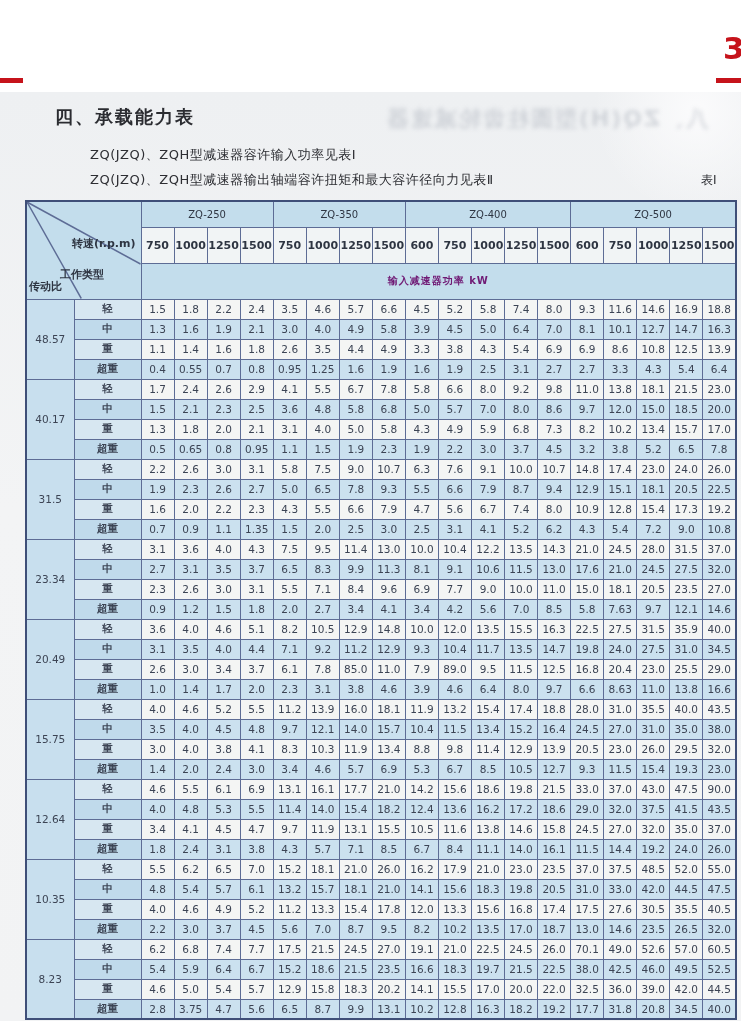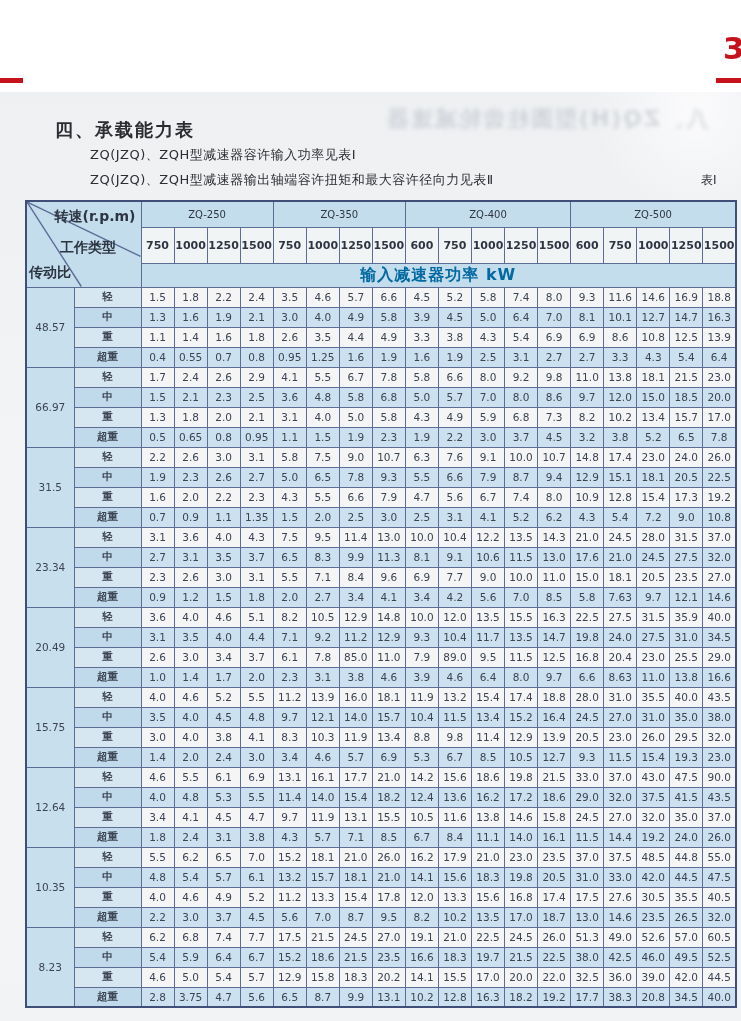--- a/index.html
+++ b/index.html
@@ -22,21 +22,21 @@
       radial-gradient(circle at 94% 2%, #fbfbfc 0%, rgba(251,251,252,0) 9%),
       linear-gradient(180deg,#eef0f2 0%,#f3f4f5 45%,#f2f3f4 100%);
   }
   .ghost-text {
     position:absolute; top:12px; left:408px; width:300px;
     color:#aab0ba; font-size:22px; font-weight:bold; letter-spacing:2px;
     transform:scaleX(-1); filter:blur(2px); opacity:.45; white-space:nowrap;
     pointer-events:none;
   }
   .section-title {
-    position:absolute; top:26px; left:55px;
+    position:absolute; top:13px; left:55px;
     font-size:18px; font-weight:bold; color:#2b2c31; letter-spacing:2px;
   }
   .note { position:absolute; left:90px; font-size:13px; color:#2d2e33; letter-spacing:.5px; }
   .note.n1 { top:54px; }
   .note.n2 { top:79px; }
   .table-label { position:absolute; top:80px; left:701px; font-size:12px; color:#2d2e33; }
 
   table.cap {
     position:absolute; top:108px; left:25px; width:712px;
     border-collapse:collapse; table-layout:fixed;
@@ -44,28 +44,28 @@
   }
   .cap th, .cap td {
     border:1px solid #5d6c95; text-align:center; vertical-align:middle;
     overflow:hidden; white-space:nowrap; padding:0;
   }
   col.c-ratio    { width:48px; }
   col.c-worktype { width:67px; }
 
   .corner-cell { background:#c3ddec; position:relative; padding:0; }
   .corner-cell svg { position:absolute; inset:0; width:100%; height:100%; }
-  .corner-label { position:absolute; font-size:14px; font-weight:bold; color:#2e3542; }
+  .corner-label { position:absolute; font-size:11px; font-weight:bold; color:#2e3542;margin-top:28px; }
   .corner-label.top    { top:6px;  right:5px; }
   .corner-label.middle { top:37px; left:33px; }
   .corner-label.bottom { bottom:5px; left:2px; }
 
   .group-cell  { background:#c3ddec; height:26px; font-size:10px; font-weight:normal; color:#2e3542; }
   .speed-cell  { background:#f1f4f5; height:36px; font-size:11px;  font-weight:bold; color:#2e3542; }
-  .subheader-cell { background:#c3ddec; height:24px; font-size:16px; font-weight:bold; color:#0369a1; letter-spacing:1px; }
+  .subheader-cell { background:#c3ddec; height:36px; font-size:10px; font-weight:bold; color:#701a75; letter-spacing:1px; }
 
   .cap tbody td { height:20px; font-size:10.5px; color:#3c4454; }
   .ratio-cell    { background:#c8dfee; font-size:11px; }
   .worktype-cell { font-weight:bold; color:#333a47; font-size:11px; }
   .row-light .worktype-cell { background:#d7e7f1; }
   .row-blue  .worktype-cell { background:#c0daeb; }
   .row-light .data-cell { background:#f4f5f4; }
   .row-blue  .data-cell { background:#cbe1ef; }
 </style>
 </head>
@@ -225,21 +225,21 @@
           <td class="data-cell">2.5</td>
           <td class="data-cell">3.1</td>
           <td class="data-cell">2.7</td>
           <td class="data-cell">2.7</td>
           <td class="data-cell">3.3</td>
           <td class="data-cell">4.3</td>
           <td class="data-cell">5.4</td>
           <td class="data-cell">6.4</td>
         </tr>
         <tr class="row-light">
-          <td rowspan="4" class="ratio-cell">66.97</td>
+          <td rowspan="4" class="ratio-cell">40.17</td>
           <td class="worktype-cell">轻</td>
           <td class="data-cell">1.7</td>
           <td class="data-cell">2.4</td>
           <td class="data-cell">2.6</td>
           <td class="data-cell">2.9</td>
           <td class="data-cell">4.1</td>
           <td class="data-cell">5.5</td>
           <td class="data-cell">6.7</td>
           <td class="data-cell">7.8</td>
           <td class="data-cell">5.8</td>
@@ -753,21 +753,21 @@
           <td class="data-cell">21.0</td>
           <td class="data-cell">26.0</td>
           <td class="data-cell">16.2</td>
           <td class="data-cell">17.9</td>
           <td class="data-cell">21.0</td>
           <td class="data-cell">23.0</td>
           <td class="data-cell">23.5</td>
           <td class="data-cell">37.0</td>
           <td class="data-cell">37.5</td>
           <td class="data-cell">48.5</td>
-          <td class="data-cell">44.8</td>
+          <td class="data-cell">52.0</td>
           <td class="data-cell">55.0</td>
         </tr>
         <tr class="row-blue">
           <td class="worktype-cell">中</td>
           <td class="data-cell">4.8</td>
           <td class="data-cell">5.4</td>
           <td class="data-cell">5.7</td>
           <td class="data-cell">6.1</td>
           <td class="data-cell">13.2</td>
           <td class="data-cell">15.7</td>
@@ -835,21 +835,21 @@
           <td class="data-cell">7.7</td>
           <td class="data-cell">17.5</td>
           <td class="data-cell">21.5</td>
           <td class="data-cell">24.5</td>
           <td class="data-cell">27.0</td>
           <td class="data-cell">19.1</td>
           <td class="data-cell">21.0</td>
           <td class="data-cell">22.5</td>
           <td class="data-cell">24.5</td>
           <td class="data-cell">26.0</td>
-          <td class="data-cell">51.3</td>
+          <td class="data-cell">70.1</td>
           <td class="data-cell">49.0</td>
           <td class="data-cell">52.6</td>
           <td class="data-cell">57.0</td>
           <td class="data-cell">60.5</td>
         </tr>
         <tr class="row-blue">
           <td class="worktype-cell">中</td>
           <td class="data-cell">5.4</td>
           <td class="data-cell">5.9</td>
           <td class="data-cell">6.4</td>
@@ -899,20 +899,20 @@
           <td class="data-cell">6.5</td>
           <td class="data-cell">8.7</td>
           <td class="data-cell">9.9</td>
           <td class="data-cell">13.1</td>
           <td class="data-cell">10.2</td>
           <td class="data-cell">12.8</td>
           <td class="data-cell">16.3</td>
           <td class="data-cell">18.2</td>
           <td class="data-cell">19.2</td>
           <td class="data-cell">17.7</td>
-          <td class="data-cell">38.3</td>
+          <td class="data-cell">31.8</td>
           <td class="data-cell">20.8</td>
           <td class="data-cell">34.5</td>
           <td class="data-cell">40.0</td>
         </tr>
       </tbody>
   </table>
 </div>
 
 </body></html>

